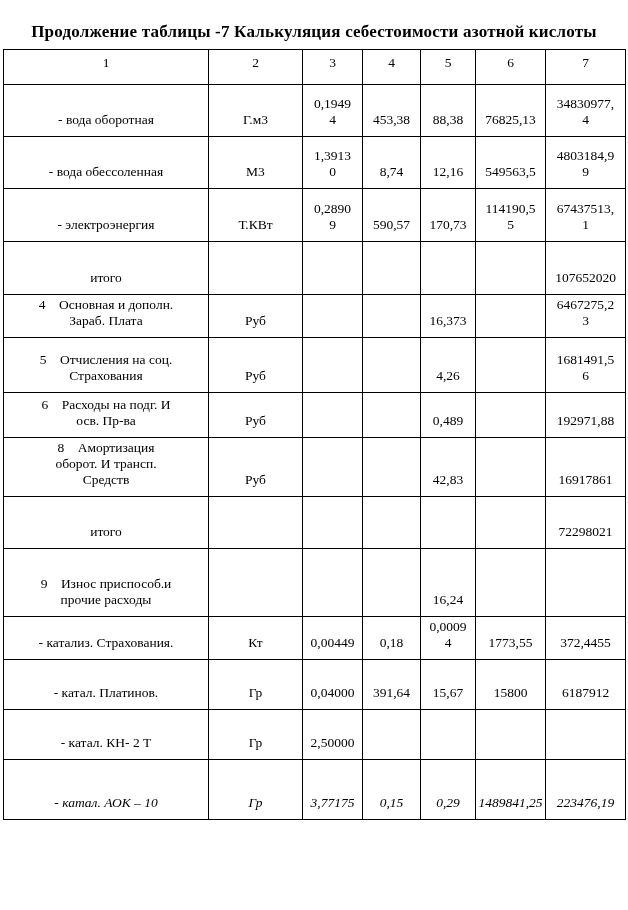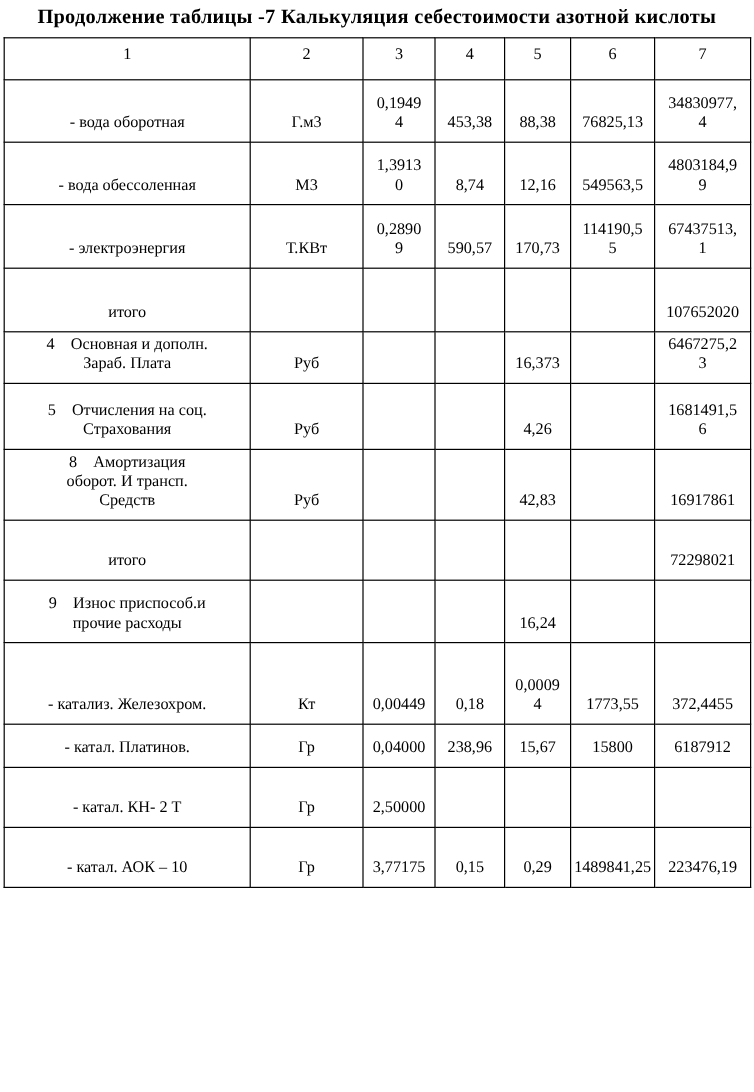--- a/index.html
+++ b/index.html
@@ -13,21 +13,21 @@
   }
   .page {
     width: 628px;
     height: 910px;
     overflow: hidden;
   }
   .doc-title {
     font-size: 17px;
     font-weight: bold;
     text-align: center;
-    margin: 4px 2px 7px 2px;
+    margin: 22px 2px 7px 2px;
     letter-spacing: 0.2px;
   }
   table.cost-table {
     border-collapse: collapse;
     table-layout: fixed;
     width: 622px;
     margin-left: 3px;
   }
   .cost-table th, .cost-table td {
     border: 1px solid #000000;
@@ -151,20 +151,30 @@
 Страхования</td>
           <td>Руб</td>
           <td></td>
           <td></td>
           <td>4,26</td>
           <td></td>
           <td>1681491,5
 6</td>
         </tr>
         <tr>
+          <td>6&nbsp;&nbsp;&nbsp;&nbsp;Расходы на подг. И
+осв. Пр-ва</td>
+          <td>Руб</td>
+          <td></td>
+          <td></td>
+          <td>0,489</td>
+          <td></td>
+          <td>192971,88</td>
+        </tr>
+        <tr>
           <td>8&nbsp;&nbsp;&nbsp;&nbsp;Амортизация
 оборот. И трансп.
 Средств</td>
           <td>Руб</td>
           <td></td>
           <td></td>
           <td>42,83</td>
           <td></td>
           <td>16917861</td>
         </tr>
@@ -181,34 +191,34 @@
           <td>9&nbsp;&nbsp;&nbsp;&nbsp;Износ приспособ.и
 прочие расходы</td>
           <td></td>
           <td></td>
           <td></td>
           <td>16,24</td>
           <td></td>
           <td></td>
         </tr>
         <tr>
-          <td>- катализ. Железохром.</td>
+          <td>- катализ. Страхования.</td>
           <td>Кт</td>
           <td>0,00449</td>
           <td>0,18</td>
           <td>0,0009
 4</td>
           <td>1773,55</td>
           <td>372,4455</td>
         </tr>
         <tr>
           <td>- катал. Платинов.</td>
           <td>Гр</td>
           <td>0,04000</td>
-          <td>238,96</td>
+          <td>391,64</td>
           <td>15,67</td>
           <td>15800</td>
           <td>6187912</td>
         </tr>
         <tr>
           <td>- катал. КН- 2 Т</td>
           <td>Гр</td>
           <td>2,50000</td>
           <td></td>
           <td></td>

